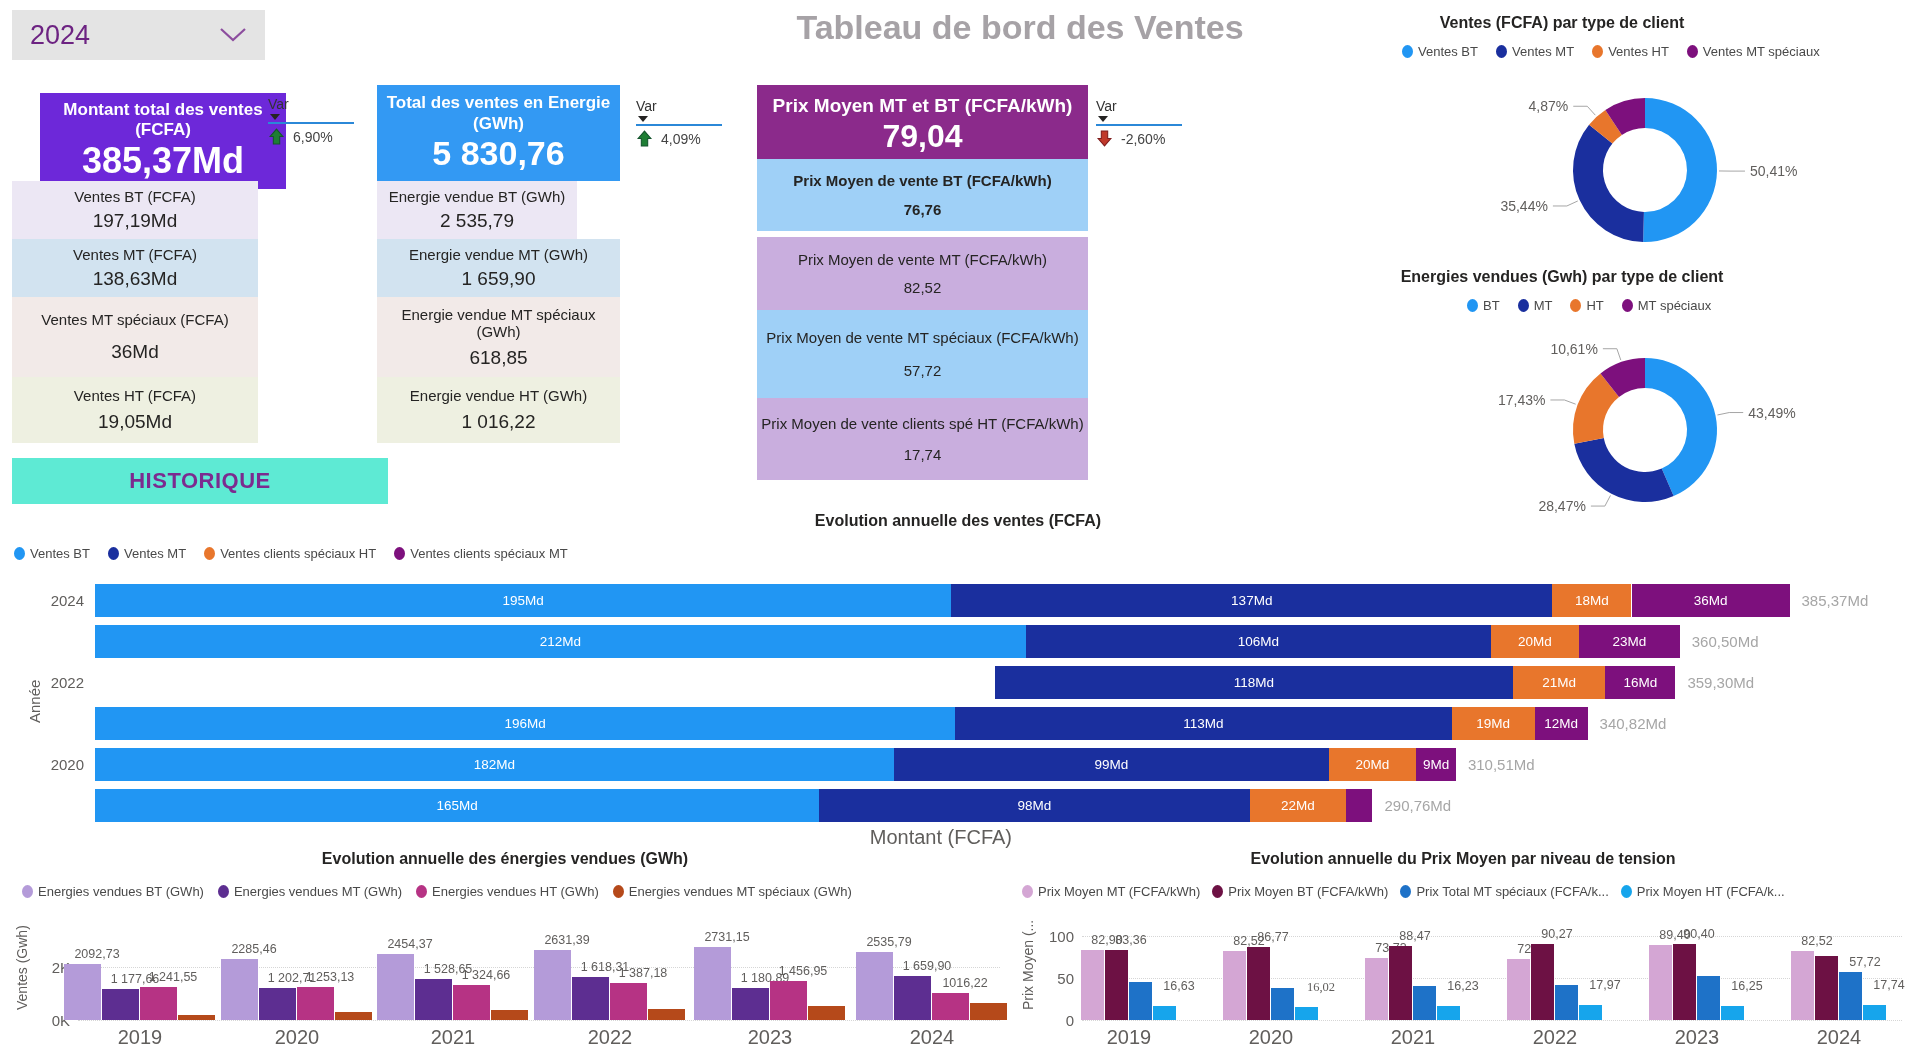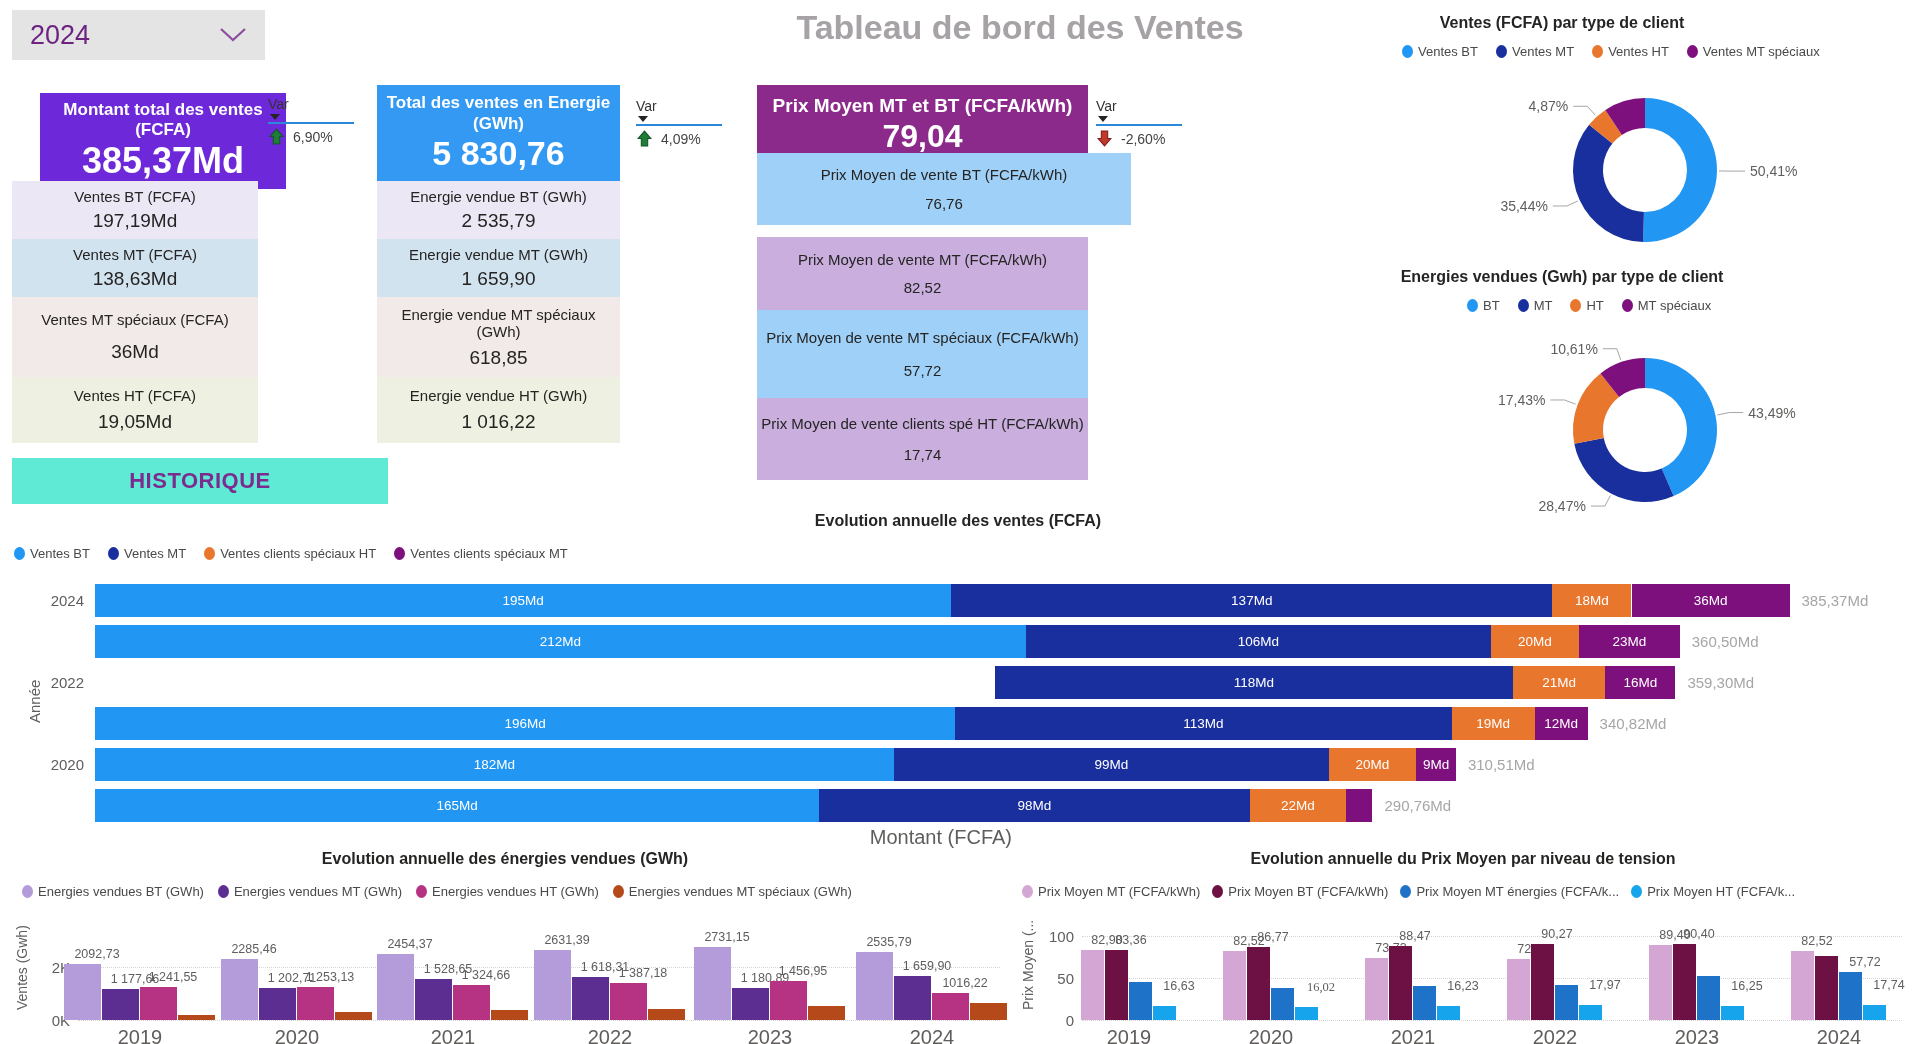--- a/index.html
+++ b/index.html
@@ -80,41 +80,41 @@
         <div class="rv">36Md</div>
       </div>
       <div class="kpi-row" style="left: 12px; top: 377px; width: 246px; height: 66px; background: rgb(238, 240, 225);">
         <div class="rl">Ventes HT (FCFA)</div>
         <div class="rv">19,05Md</div>
       </div>
       <div class="kpi-card" style="left: 377px; top: 85px; width: 243px; height: 96px; background: rgb(51, 153, 243);">
         <div class="t" style="font-size: 17px;">Total des ventes en Energie (GWh)</div>
         <div class="v" style="font-size: 34px;">5 830,76</div>
       </div>
-      <div class="kpi-row" style="left: 377px; top: 181px; width: 243px; height: 58px; background: rgb(236, 231, 244);">
+      <div class="kpi-row" style="left: 377px; top: 181px; width: 200px; height: 58px; background: rgb(236, 231, 244);">
         <div class="rl">Energie vendue BT (GWh)</div>
         <div class="rv">2 535,79</div>
       </div>
       <div class="kpi-row" style="left: 377px; top: 239px; width: 243px; height: 58px; background: rgb(210, 227, 240);">
         <div class="rl">Energie vendue MT (GWh)</div>
         <div class="rv">1 659,90</div>
       </div>
       <div class="kpi-row" style="left: 377px; top: 297px; width: 243px; height: 80px; background: rgb(242, 234, 232);">
         <div class="rl">Energie vendue MT spéciaux (GWh)</div>
         <div class="rv">618,85</div>
       </div>
       <div class="kpi-row" style="left: 377px; top: 377px; width: 243px; height: 66px; background: rgb(238, 240, 225);">
         <div class="rl">Energie vendue HT (GWh)</div>
         <div class="rv">1 016,22</div>
       </div>
       <div class="kpi-card" style="left: 757px; top: 85px; width: 331px; height: 80px; background: rgb(139, 42, 139);">
         <div class="t" style="font-size: 19px;">Prix Moyen MT et BT (FCFA/kWh)</div>
         <div class="v" style="font-size: 32px;">79,04</div>
       </div>
-      <div class="kpi-row small" style="left: 757px; top: 153px; width: 374px; height: 72px; background: rgb(159, 208, 247);">
+      <div class="kpi-row small" style="left: 757px; top: 159px; width: 331px; height: 72px; background: rgb(159, 208, 247); font-weight: bold;">
         <div class="rl">Prix Moyen de vente BT (FCFA/kWh)</div>
         <div class="rv">76,76</div>
       </div>
       <div class="kpi-row small" style="left: 757px; top: 237px; width: 331px; height: 73px; background: rgb(201, 174, 222);">
         <div class="rl">Prix Moyen de vente MT (FCFA/kWh)</div>
         <div class="rv">82,52</div>
       </div>
       <div class="kpi-row small" style="left: 757px; top: 310px; width: 331px; height: 88px; background: rgb(159, 208, 247);">
         <div class="rl">Prix Moyen de vente MT spéciaux (FCFA/kWh)</div>
         <div class="rv">57,72</div>
@@ -415,21 +415,21 @@
         <div class="item">
           <div class="dot" style="background: rgb(212, 166, 212);"></div>
           <div>Prix Moyen MT (FCFA/kWh)</div>
         </div>
         <div class="item">
           <div class="dot" style="background: rgb(109, 17, 68);"></div>
           <div>Prix Moyen BT (FCFA/kWh)</div>
         </div>
         <div class="item">
           <div class="dot" style="background: rgb(30, 114, 200);"></div>
-          <div>Prix Moyen MT énergies (FCFA/k...</div>
+          <div>Prix Total MT spéciaux (FCFA/k...</div>
         </div>
         <div class="item">
           <div class="dot" style="background: rgb(22, 165, 236);"></div>
           <div>Prix Moyen HT (FCFA/k...</div>
         </div>
       </div>
     <div id="prix-plot" style="position:absolute;left:0;top:0;width:100%;height:100%;">
         <div class="gridline" style="left: 72px; top: 172px; width: 820px;"></div>
         <div class="ytick" style="left: 26px; top: 164px; width: 38px;">0</div>
         <div class="gridline" style="left: 72px; top: 130px; width: 820px;"></div>

